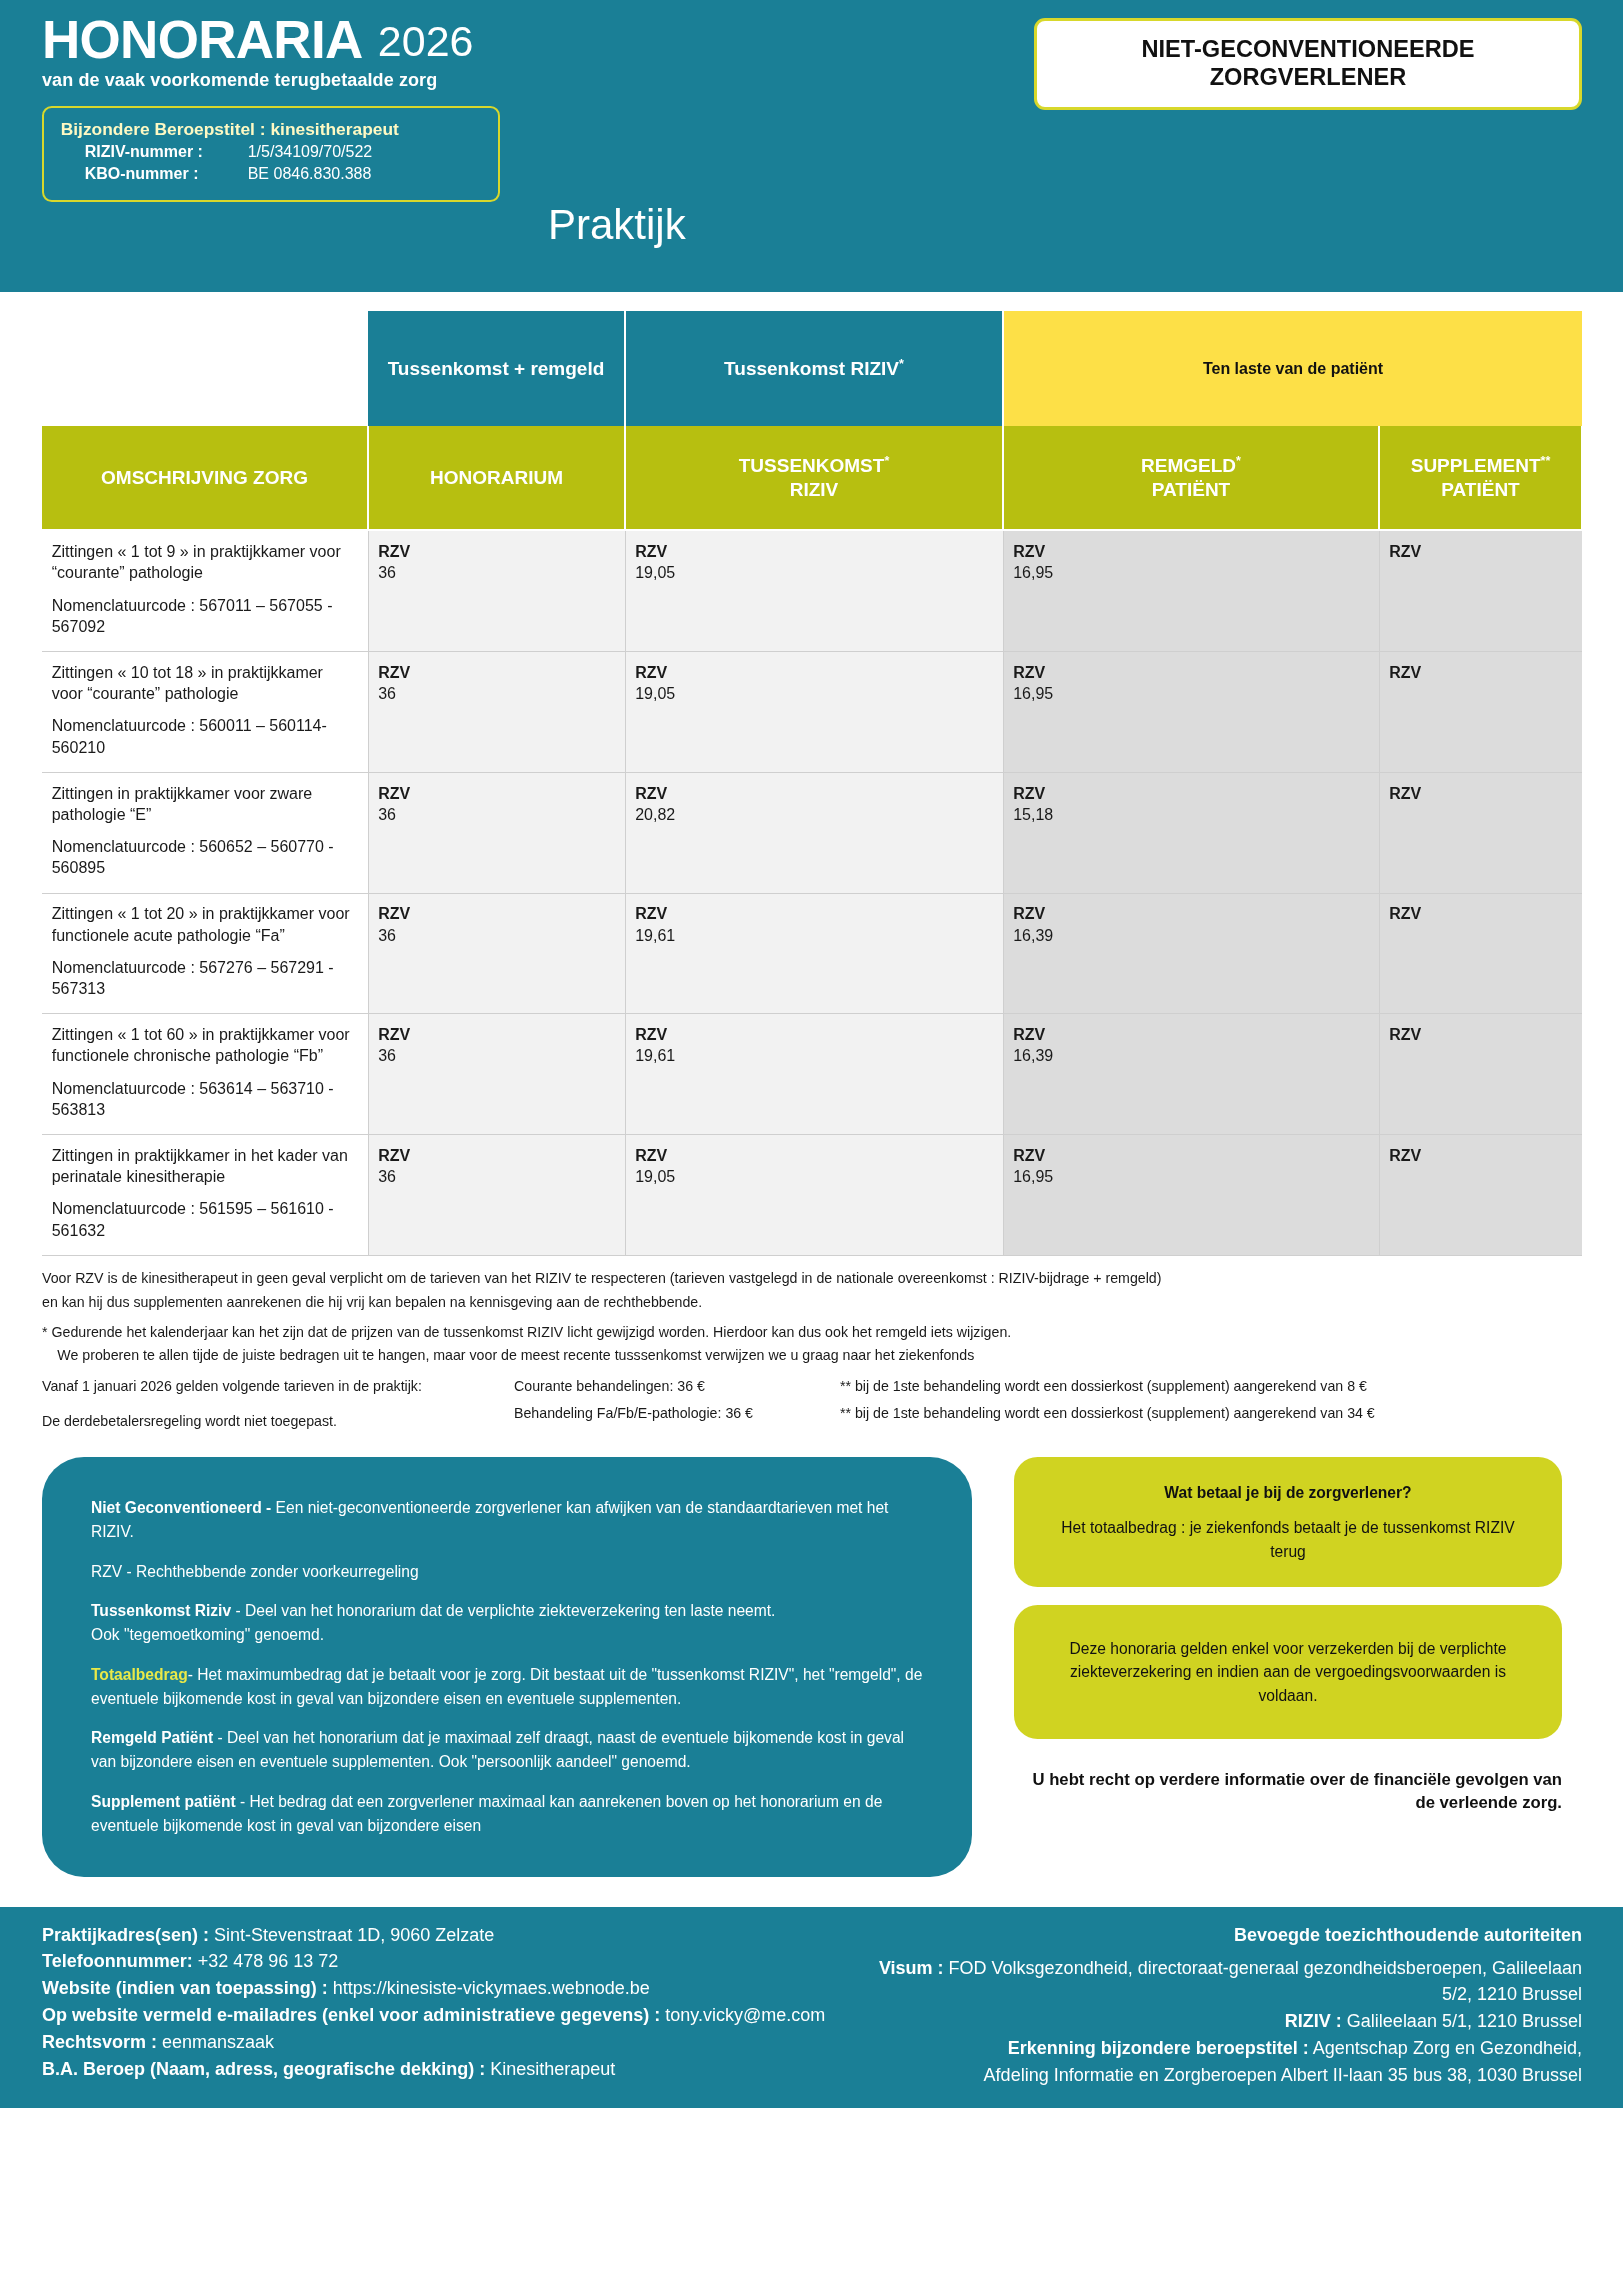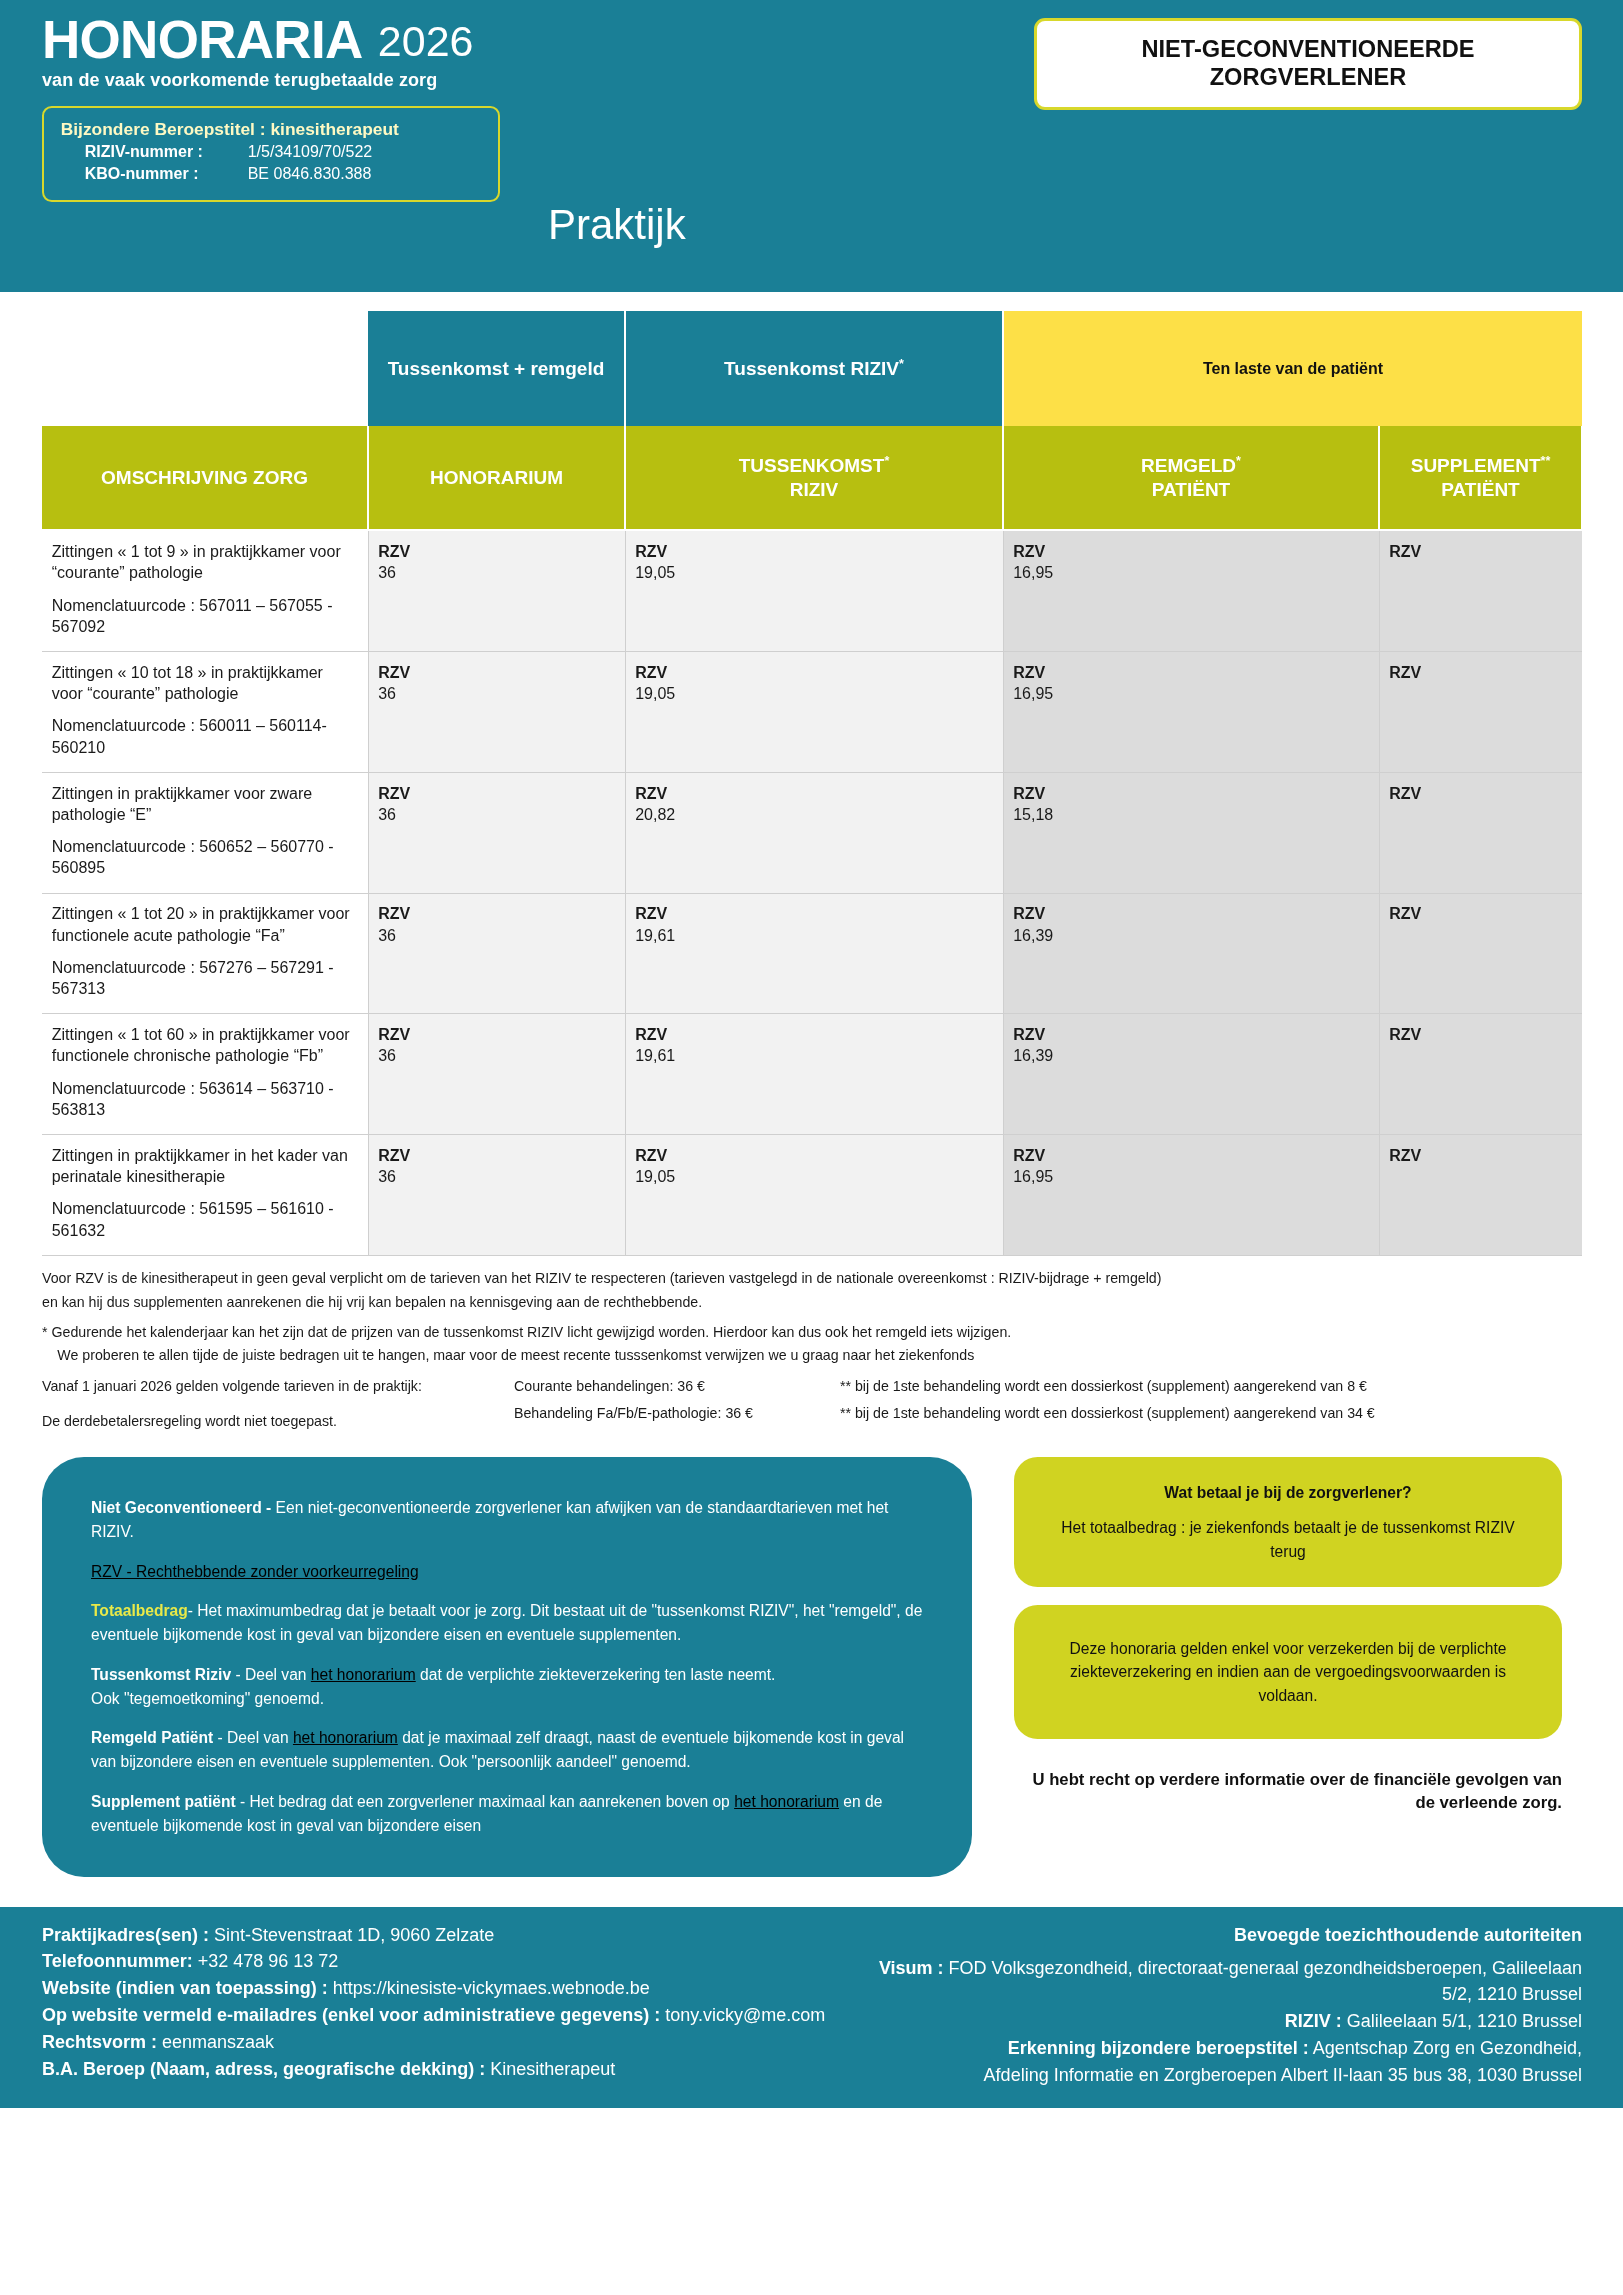--- a/index.html
+++ b/index.html
@@ -154,21 +154,21 @@
     background: #1a7f96;
     border-radius: 42px;
     padding: 39px 49px 39px 49px;
     color: #ffffff;
     font-size: 15.6px;
     line-height: 1.55;
   }
   .panel-teal p { margin: 0 0 15.3px 0; }
   .panel-teal b { font-weight: bold; }
   .yellowtext { color: #e9e948; font-weight: bold; }
-  .yellowtext-n { color: #000000; font-weight: normal; text-decoration: underline; }
+  .yellowtext-n { color: #ffffff; font-weight: normal; }
 
   .right-col { width: 548px; display:flex; flex-direction:column; gap: 18px; }
   .panel-olive {
     background: #d0d321;
     border-radius: 23.6px;
     padding: 23.6px 30.5px;
     text-align: center;
     font-size: 15.6px;
     line-height: 1.5;
     color: #111111;
@@ -477,25 +477,25 @@
     </div>
   </div>
 
   <div class="panels">
     <div class="panel-teal">
       <p>
         <b>Niet Geconventioneerd - </b><span>Een niet-geconventioneerde zorgverlener kan afwijken van de standaardtarieven met het RIZIV.</span>
       </p>
       <p class="yellowtext-n">RZV - Rechthebbende zonder voorkeurregeling</p>
       <p>
-        <span class="yellowtext">Totaalbedrag</span><span>- Het maximumbedrag dat je betaalt voor je zorg. Dit bestaat uit de "tussenkomst RIZIV", het "remgeld", de eventuele bijkomende kost in geval van bijzondere eisen en eventuele supplementen.</span>
+        <b>Tussenkomst Riziv</b><span> - Deel van </span><span class="yellowtext-n">het honorarium</span><span> dat de verplichte ziekteverzekering ten laste neemt.</span><br>
+        <span>Ook "tegemoetkoming" genoemd.</span>
       </p>
       <p>
-        <b>Tussenkomst Riziv</b><span> - Deel van </span><span class="yellowtext-n">het honorarium</span><span> dat de verplichte ziekteverzekering ten laste neemt.</span><br>
-        <span>Ook "tegemoetkoming" genoemd.</span>
+        <span class="yellowtext">Totaalbedrag</span><span>- Het maximumbedrag dat je betaalt voor je zorg. Dit bestaat uit de "tussenkomst RIZIV", het "remgeld", de eventuele bijkomende kost in geval van bijzondere eisen en eventuele supplementen.</span>
       </p>
       <p>
         <b>Remgeld Patiënt</b><span> - Deel van </span><span class="yellowtext-n">het honorarium</span><span> dat je maximaal zelf draagt, naast de eventuele bijkomende kost in geval van bijzondere eisen en eventuele supplementen.  Ook "persoonlijk aandeel" genoemd.</span>
       </p>
       <p style="margin-bottom:0;">
         <b>Supplement patiënt</b><span> - Het bedrag dat een zorgverlener maximaal kan aanrekenen boven op </span><span class="yellowtext-n">het honorarium</span><span> en de eventuele bijkomende kost in geval van bijzondere eisen</span>
       </p>
     </div>
 
     <div class="right-col">

